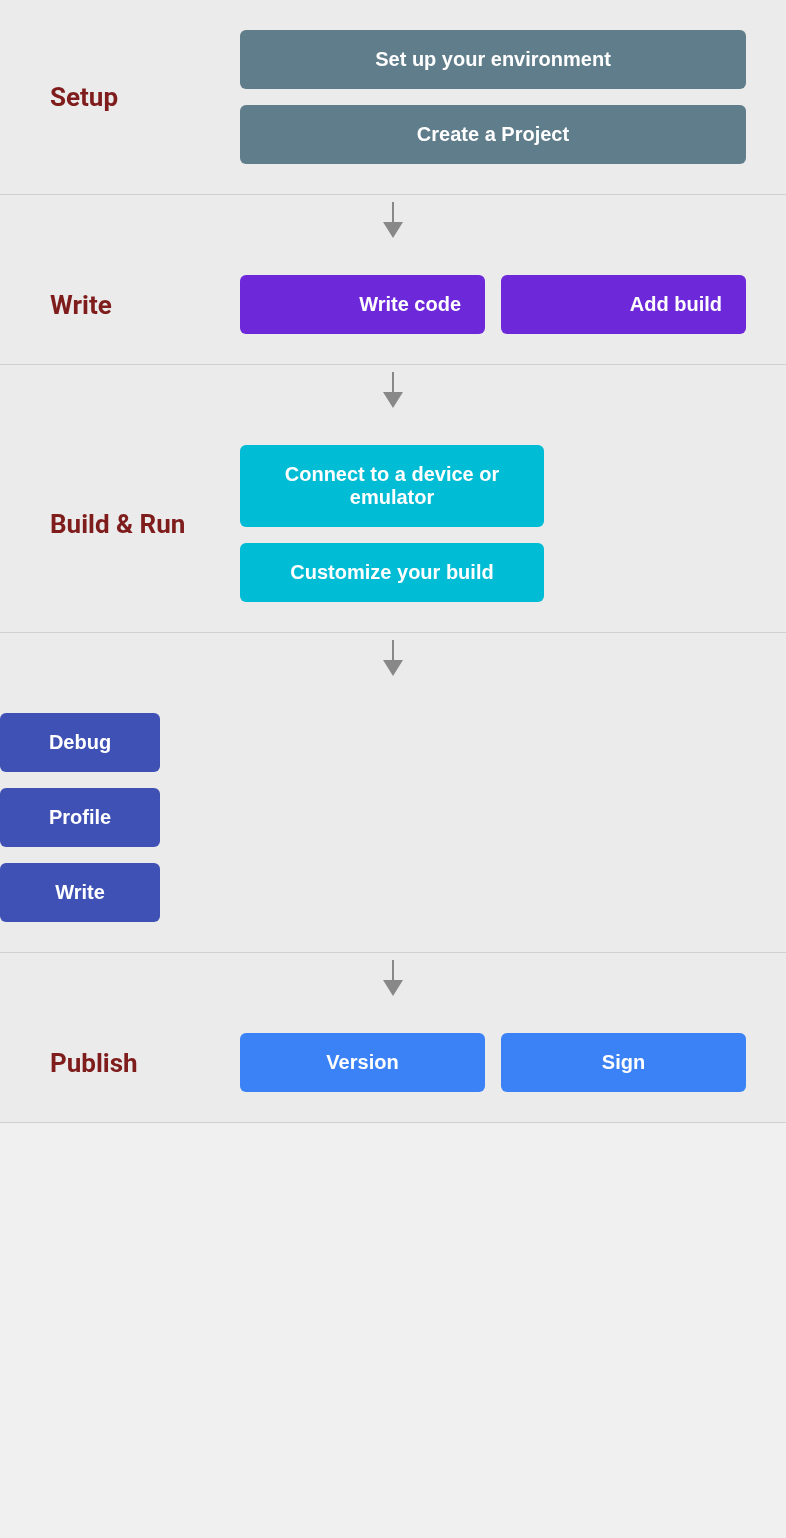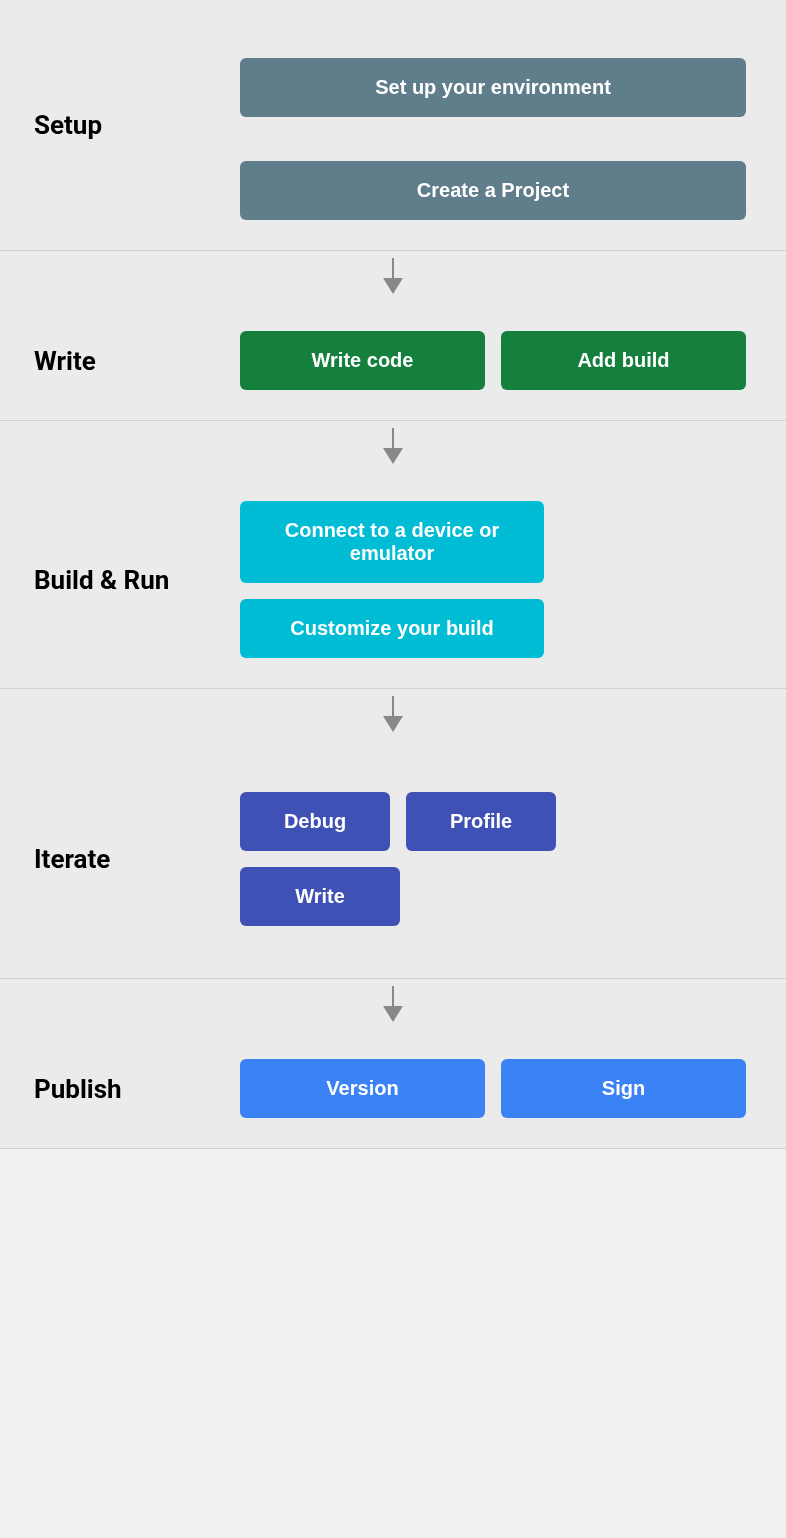--- a/index.html
+++ b/index.html
@@ -18,24 +18,24 @@
       padding: 30px 0 30px 0;
       border-bottom: 1px solid #d0d0d0;
       display: flex;
       flex-direction: row;
       align-items: center;
       min-height: 120px;
     }
 
     .section-label {
       width: 240px;
-      padding-left: 34px;
+      padding-left: 50px;
       font-size: 26px;
       font-weight: 700;
-      color: #000000;
+      color: #7f1d1d;
       flex-shrink: 0;
     }
 
     .section-buttons {
       display: flex;
       flex-direction: column;
       gap: 16px;
       flex: 1;
       padding-right: 40px;
     }
@@ -54,27 +54,27 @@
       font-weight: 600;
       cursor: pointer;
       padding: 18px 24px;
       text-align: center;
       min-width: 160px;
     }
 
     .btn-gray {
       background: #607d8b;
       min-width: 230px;
-      margin-top: 28px;
     }
 
     .btn-orange {
-      background: #15803d;
+      background: #6d28d9;
       flex: 1;
       min-width: 150px;
+      text-align: right;
     }
 
     .btn-cyan {
       background: #00bcd4;
       width: 304px;
     }
 
     .btn-blue {
       background: #3f51b5;
       flex: 1;
@@ -122,21 +122,21 @@
     }
 
     .iterate-buttons {
       display: flex;
       flex-direction: column;
       gap: 16px;
     }
 
     .iterate-row {
       display: flex;
-      flex-direction: row;
+      flex-direction: column;
       gap: 16px;
     }
   </style>
 </head>
 <body>
 
 <div class="section">
   <div class="section-label">Setup</div>
   <div class="section-buttons setup-buttons">
     <button class="btn btn-gray">Set up your environment</button>
@@ -175,21 +175,20 @@
 </div>
 
 <div class="arrow-container">
   <div class="arrow-line">
     <div class="line"></div>
     <div class="head"></div>
   </div>
 </div>
 
 <div class="section" style="min-height: 240px;">
-  <div class="section-label">Iterate</div>
   <div class="iterate-buttons">
     <div class="iterate-row">
       <button class="btn btn-blue">Debug</button>
       <button class="btn btn-blue">Profile</button>
     </div>
     <div class="iterate-row">
       <button class="btn btn-blue" style="flex: 0 0 auto; min-width: 160px;">Write</button>
     </div>
   </div>
 </div>

